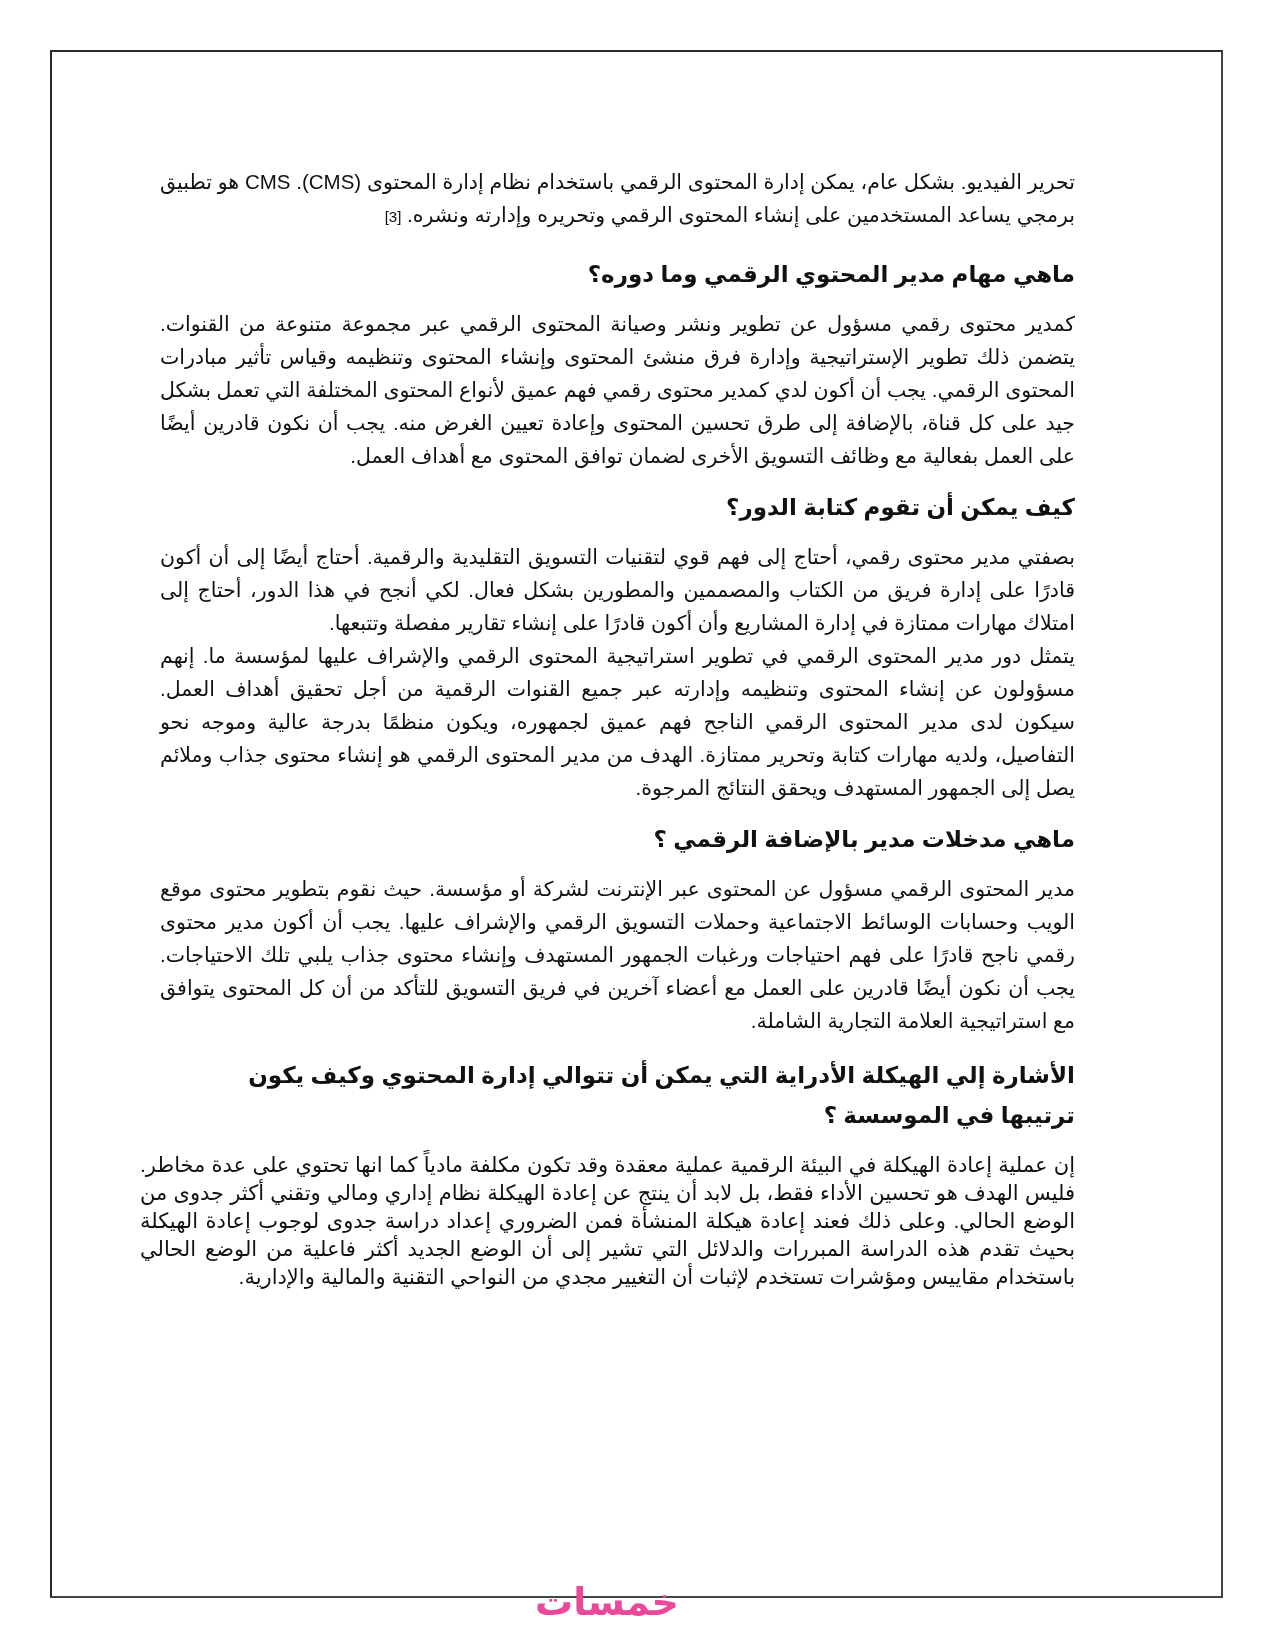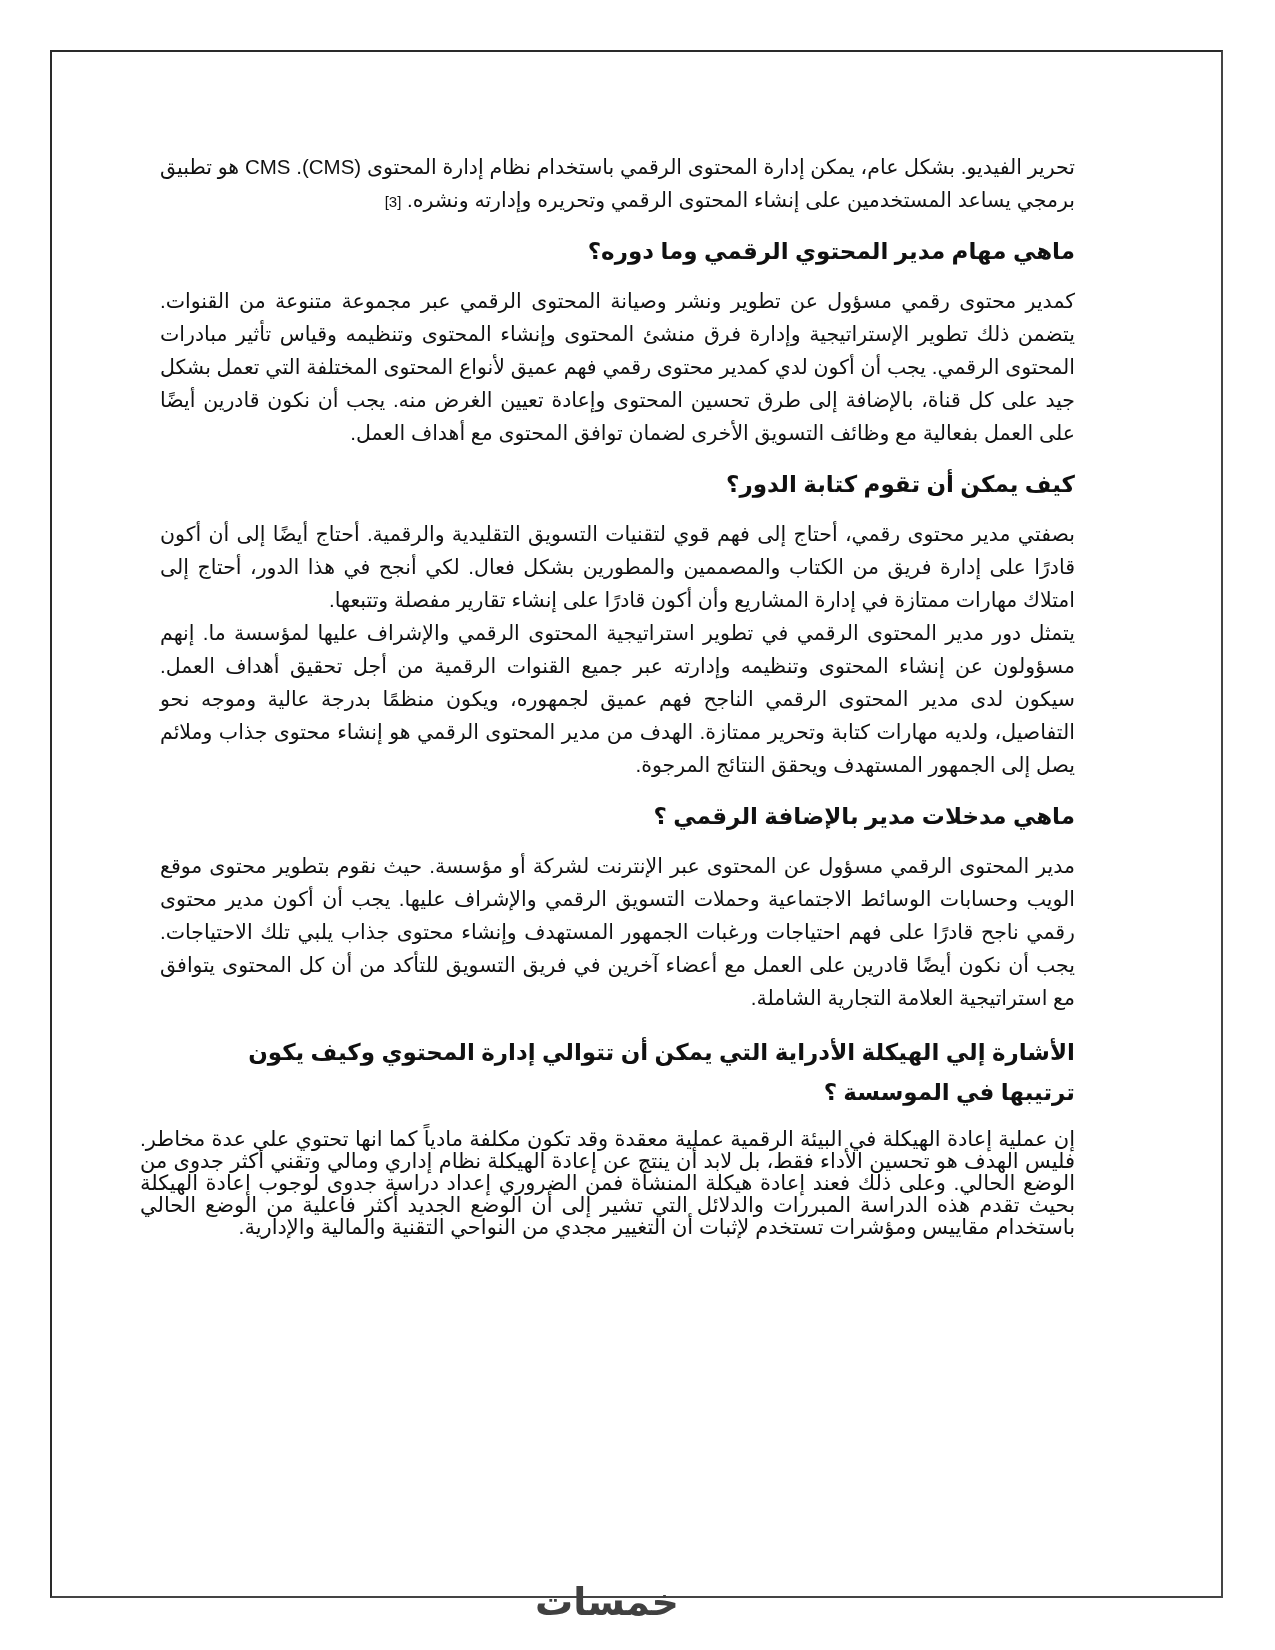--- a/index.html
+++ b/index.html
@@ -22,21 +22,21 @@
       width: 1173px;
       height: 1548px;
       border: 2px solid #2a2a2a;
       box-sizing: border-box;
       border-right-color: #444;
       border-bottom-color: #444;
     }
     .content {
       position: absolute;
       left: 160px;
-      top: 150px;
+      top: 165px;
       width: 915px;
       direction: rtl;
       text-align: justify;
       text-align-last: right;
     }
     .para {
       font-size: 20.5px;
       line-height: 33px;
       margin: 0;
       text-align: justify;
@@ -50,40 +50,40 @@
       unicode-bidi: isolate;
     }
     .heading {
       font-size: 23px;
       font-weight: bold;
       line-height: 34px;
       margin: 18px 0 16px 0;
       text-align: right;
     }
     .heading-first {
-      margin-top: 16px;
+      margin-top: 24px;
     }
     .heading-last {
       line-height: 40px;
       padding-right: 0;
       padding-left: 20px;
     }
     .para-last {
       font-size: 21px;
-      line-height: 22px;
+      line-height: 28px;
       margin-right: 0;
       margin-left: -20px;
     }
     .watermark {
       position: absolute;
       left: 535px;
       top: 1582px;
       font-size: 38px;
       font-weight: bold;
-      color: #404040;
+      color: #ec4899;
       letter-spacing: 1px;
       font-family: "DejaVu Sans", sans-serif;
       direction: rtl;
       line-height: 40px;
       pointer-events: none;
     }
   </style>
 </head>
 <body>
 

